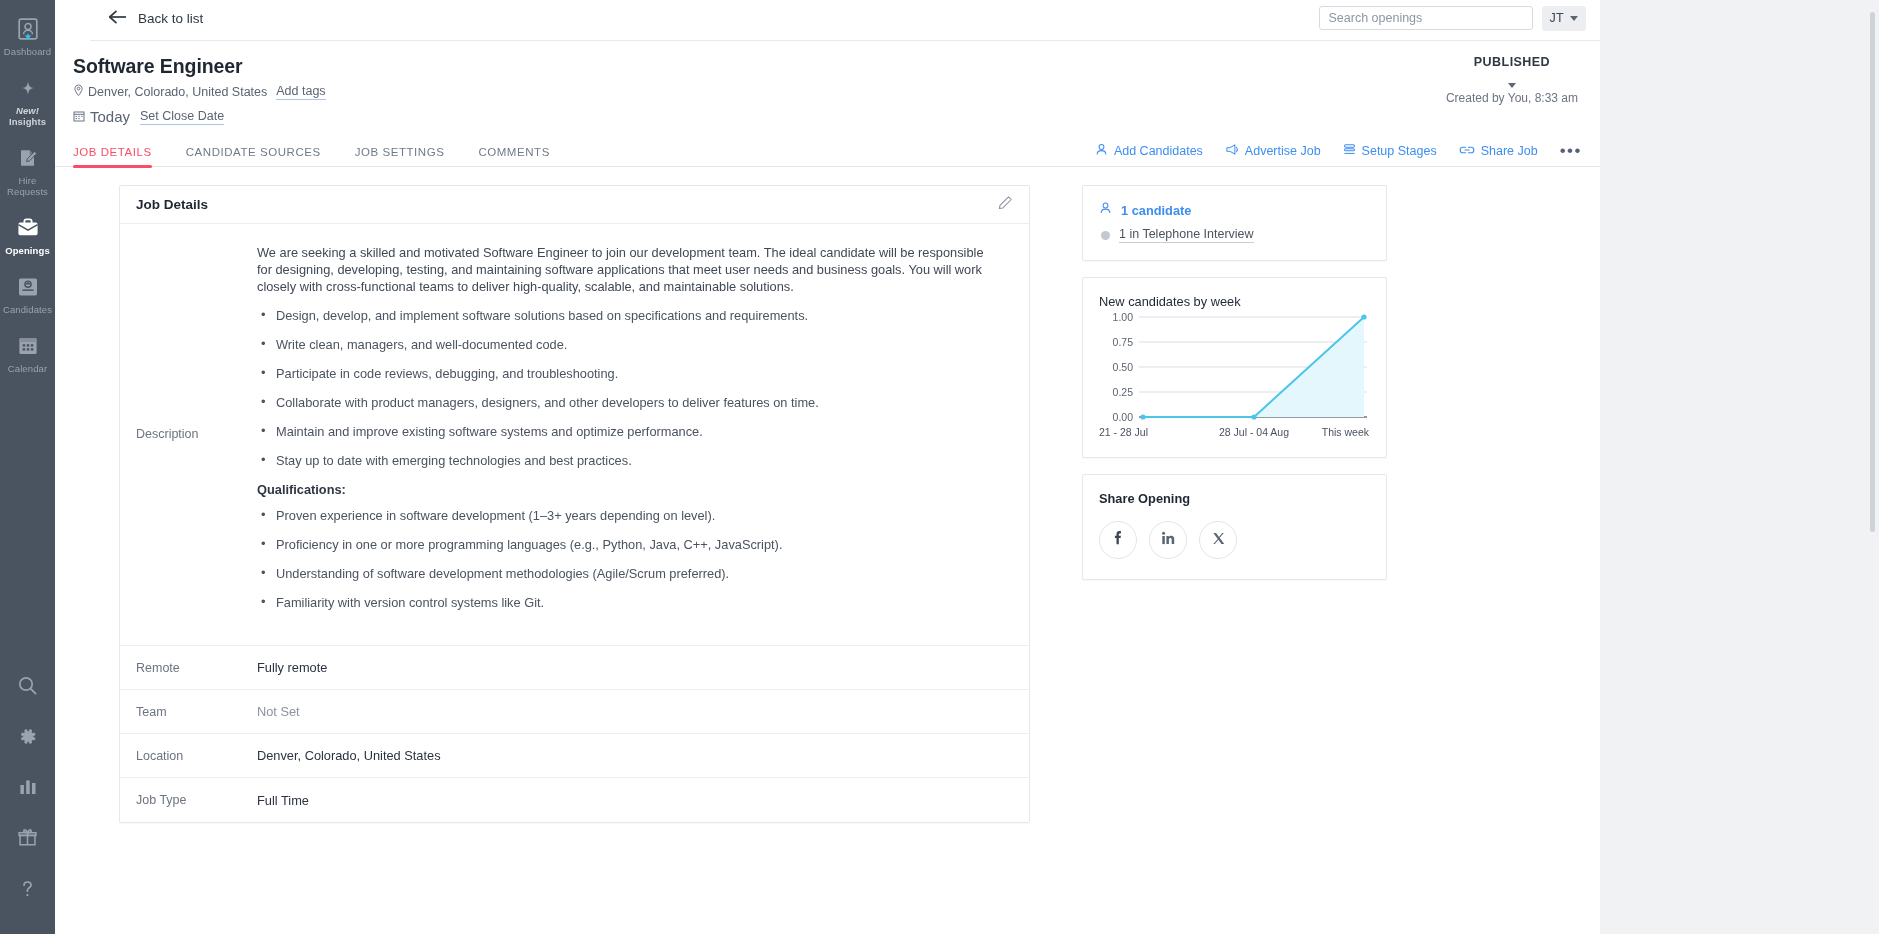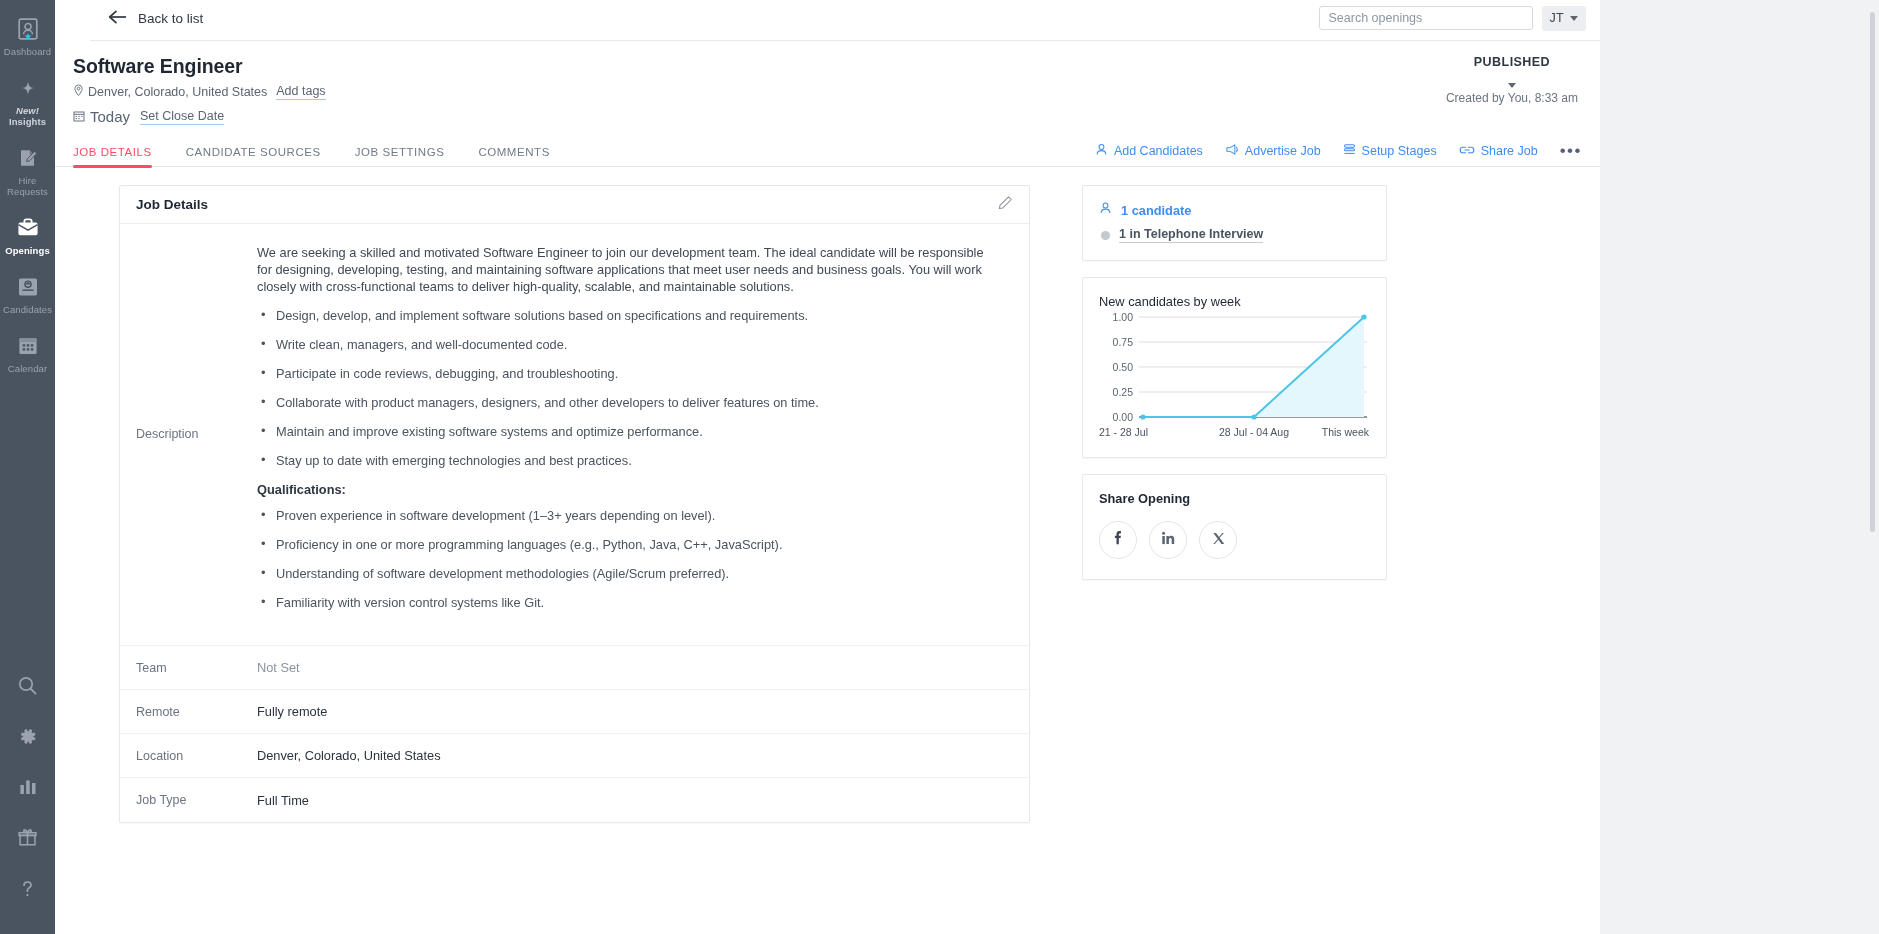--- a/index.html
+++ b/index.html
@@ -156,21 +156,21 @@
 
   
   .col-right { width: 305px; margin-left: 52px; }
   .side-card {
     background:#fff; border:1px solid #e6e8eb; border-radius:2px; margin-bottom: 16px;
     box-shadow: 0 1px 1px rgba(0,0,0,.03);
   }
   .cand-card { padding: 15px 16px 17px; }
   .cand-line1 { display:flex; align-items:center; gap:9px; }
   .cand-strong { font-size: 12.8px; font-weight: 700; color:#3c8ef0; cursor:pointer; }
-  .cand-line2 { display:flex; align-items:center; gap:9px; margin-top: 8px; font-weight: bold; }
+  .cand-line2 { display:flex; align-items:center; gap:9px; margin-top: 8px; }
   .dot-gray { width:9px; height:9px; border-radius:50%; background:#c4c9d0; margin-left: 2px; }
   .cand-sub { font-size:12.5px; color:#4a535f; border-bottom:1px solid #c9ced6; cursor:pointer; padding-bottom:1px; }
 
   .chart-card { padding: 16px 16px 18px; }
   .chart-title { font-size: 12.8px; font-weight:400; color:#1f2733; }
   .chart-area { position: relative; height: 130px; }
   .chart-svg { display:block; }
   .ytick { font-size: 10.5px; fill:#5b6472; font-family:"Liberation Sans", sans-serif; }
   .xtick { font-size: 10.5px; fill:#4a535f; font-family:"Liberation Sans", sans-serif; }
 
@@ -479,26 +479,26 @@
                 <ul>
                   <li>Proven experience in software development (1–3+ years depending on level).</li>
                   <li>Proficiency in one or more programming languages (e.g., Python, Java, C++, JavaScript).</li>
                   <li>Understanding of software development methodologies (Agile/Scrum preferred).</li>
                   <li>Familiarity with version control systems like Git.</li>
                 </ul>
               </div>
             </div>
 
             <div class="kv-row">
+              <div class="kv-key">Remote</div>
+              <div class="kv-val">Fully remote</div>
+            </div>
+            <div class="kv-row">
               <div class="kv-key">Team</div>
               <div class="kv-val muted">Not Set</div>
-            </div>
-            <div class="kv-row">
-              <div class="kv-key">Remote</div>
-              <div class="kv-val">Fully remote</div>
             </div>
             <div class="kv-row">
               <div class="kv-key">Location</div>
               <div class="kv-val">Denver, Colorado, United States</div>
             </div>
             <div class="kv-row">
               <div class="kv-key">Job Type</div>
               <div class="kv-val">Full Time</div>
             </div>
 

